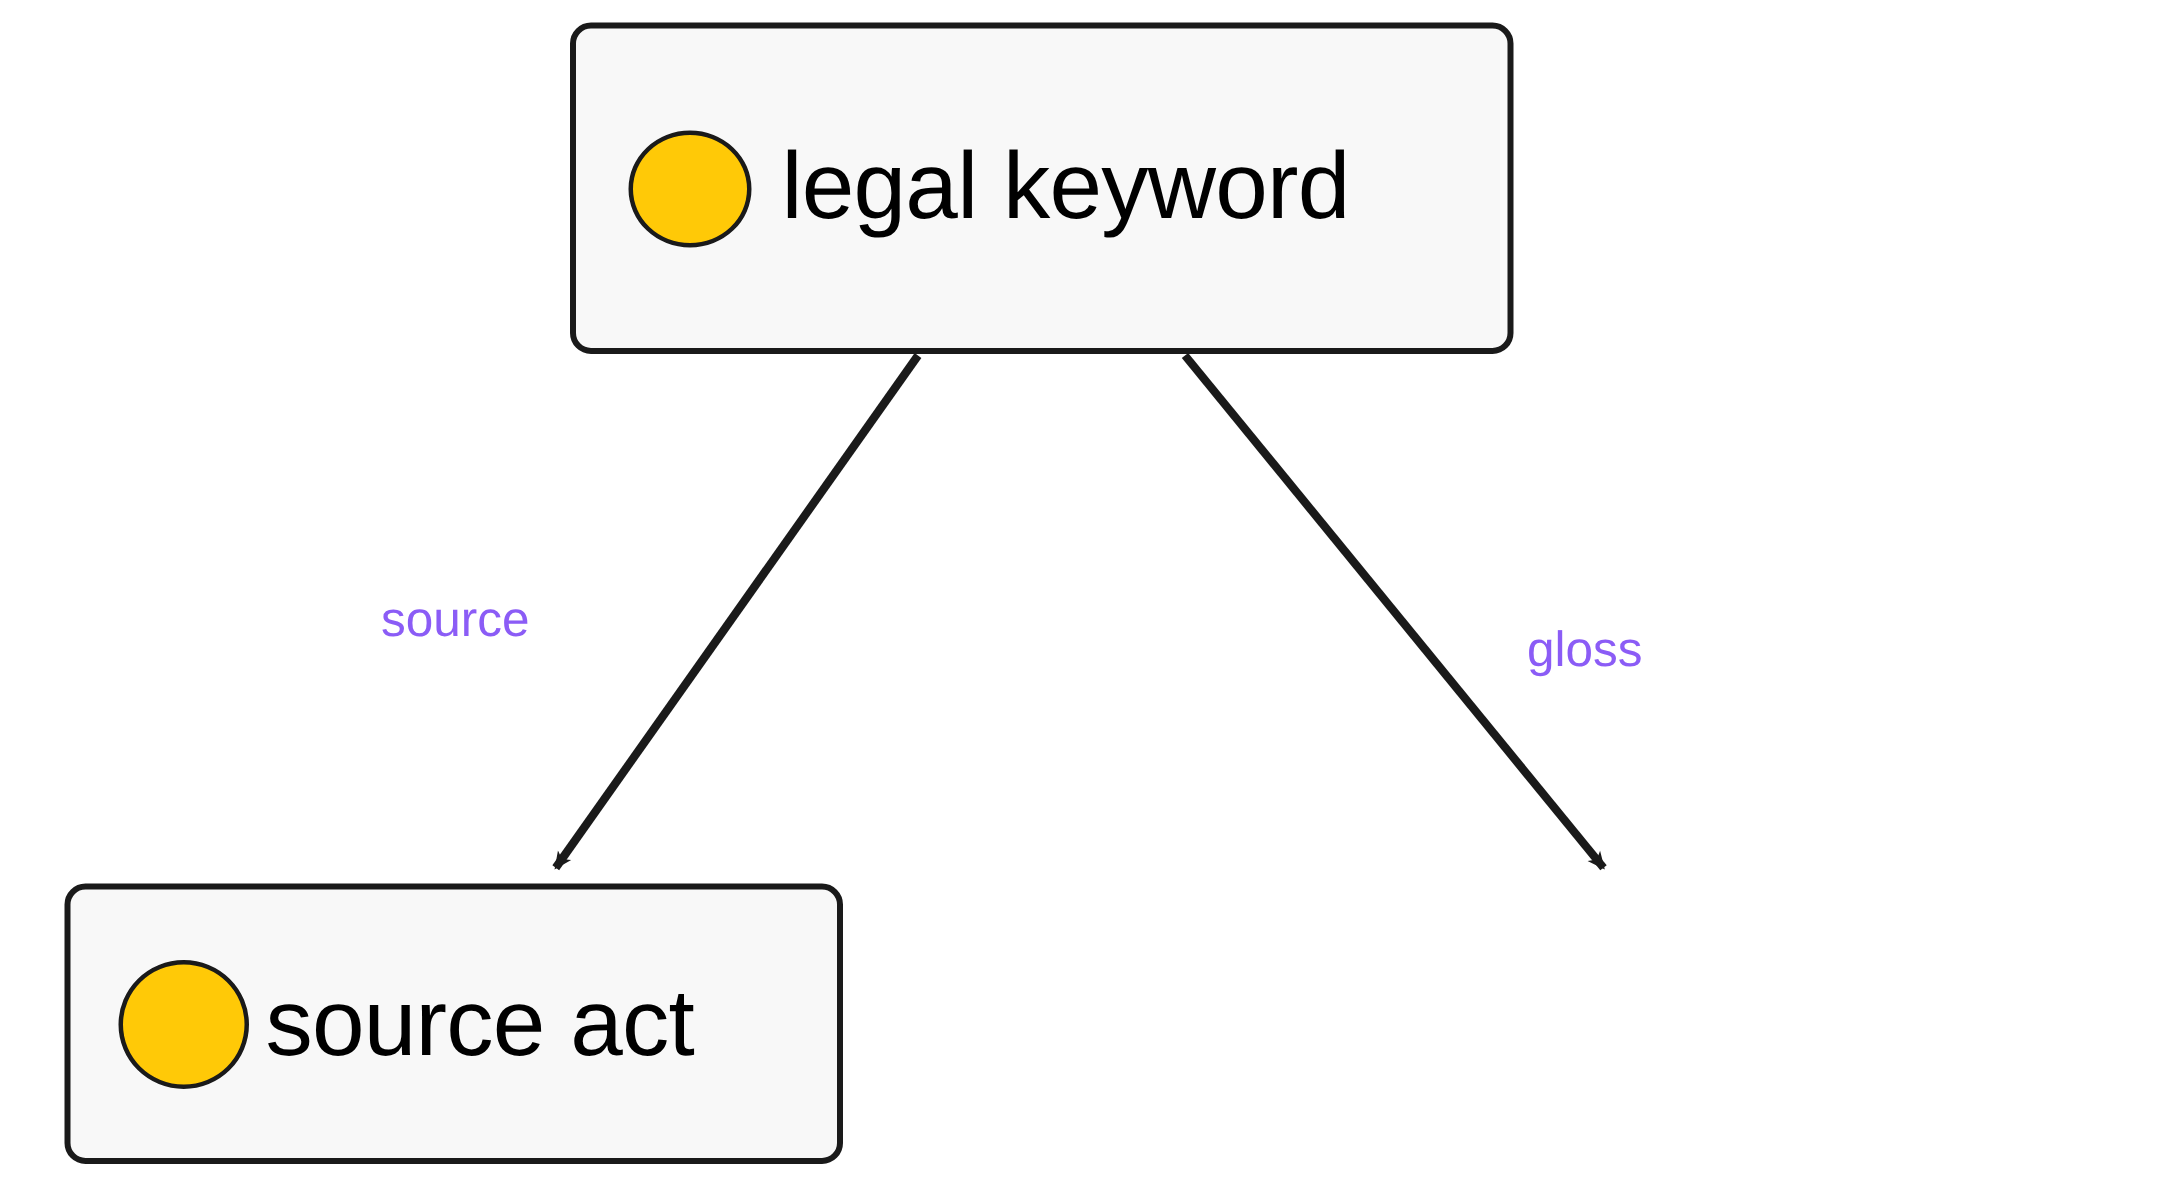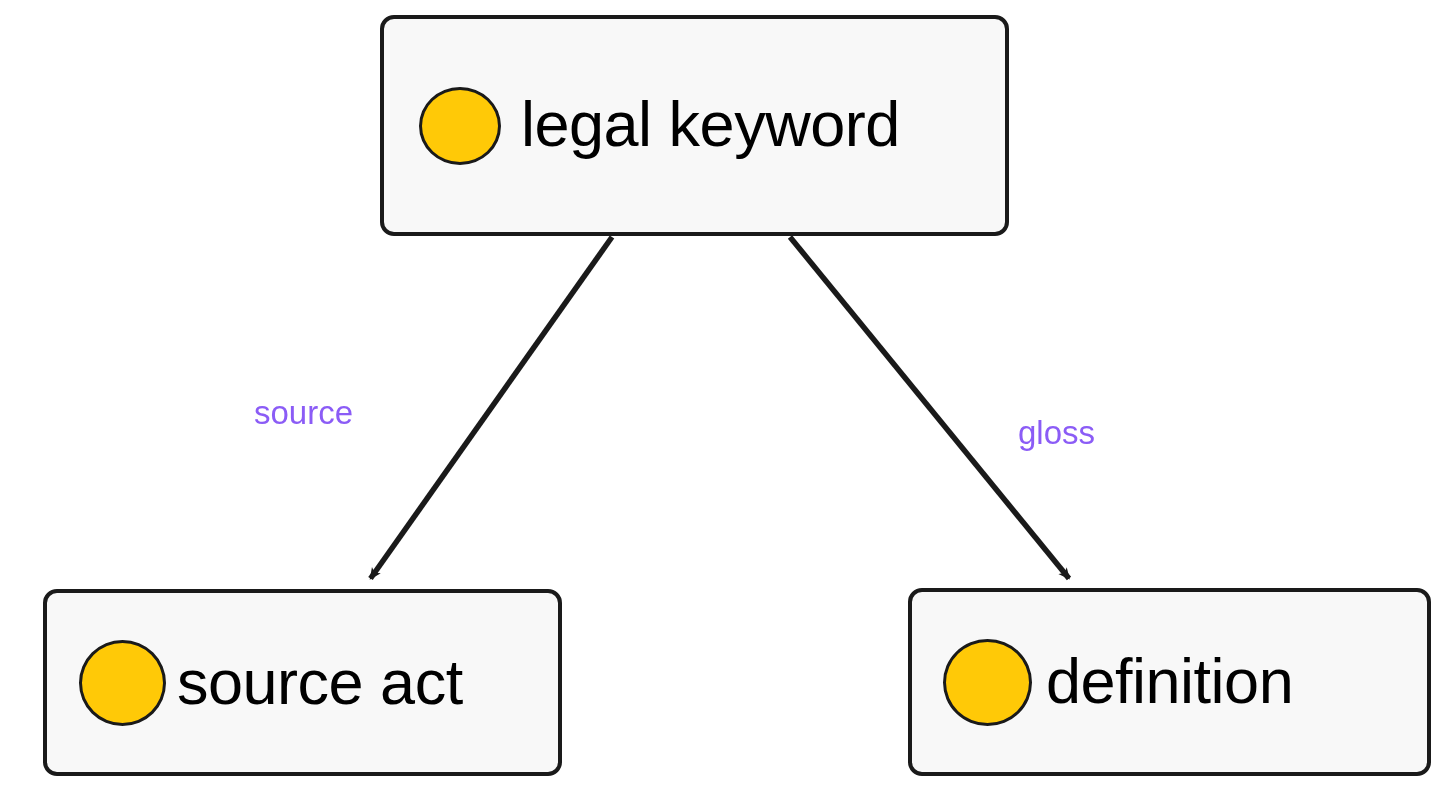--- a/index.html
+++ b/index.html
@@ -146,22 +146,18 @@
   <div class="node" id="node-legal-keyword">
     <span class="node-bullet"></span>
     <span class="node-label">legal keyword</span>
   </div>
 
   <div class="node" id="node-source-act">
     <span class="node-bullet"></span>
     <span class="node-label">source act</span>
   </div>
 
-  <div class="node" id="node-definition">
-    <span class="node-bullet"></span>
-    <span class="node-label">definition</span>
-  </div>
 
   <span class="edge-label" id="edge-label-source">source</span>
 
   <span class="edge-label" id="edge-label-gloss">gloss</span>
 
 </div>
 
 </body></html>

